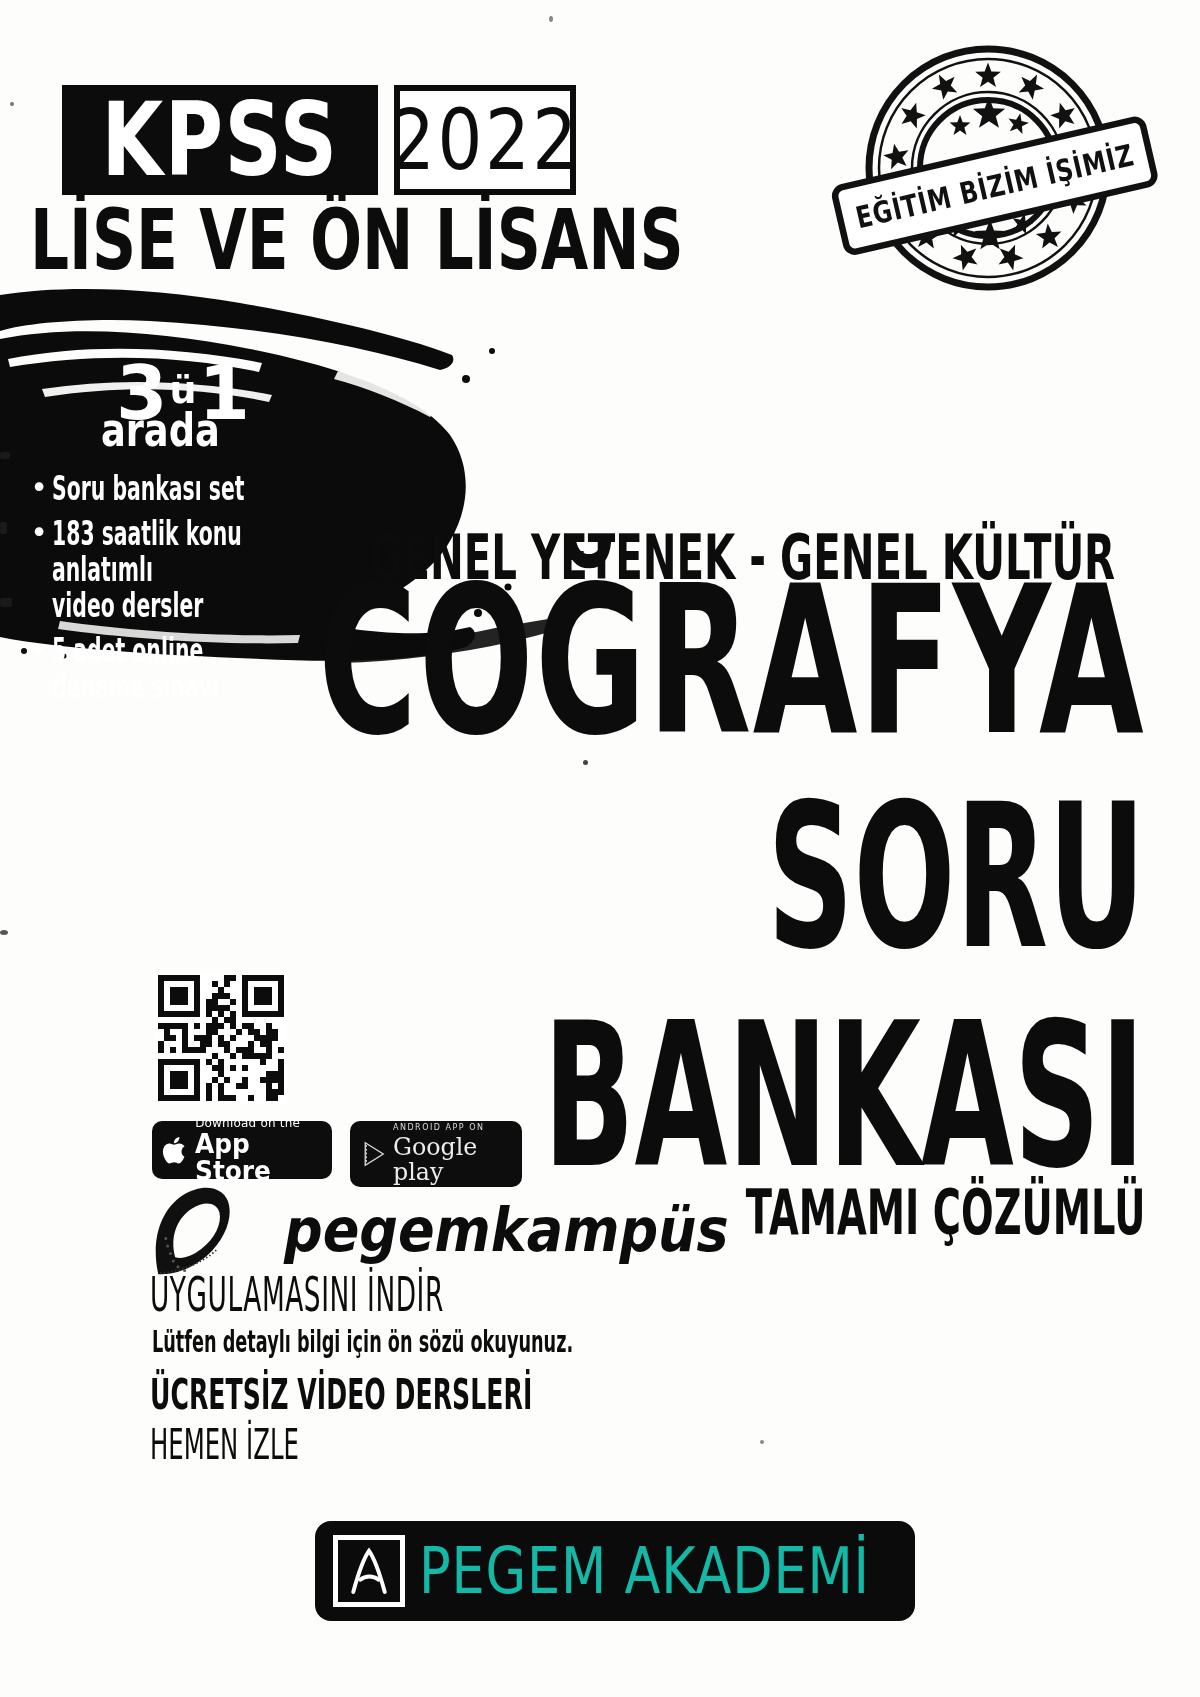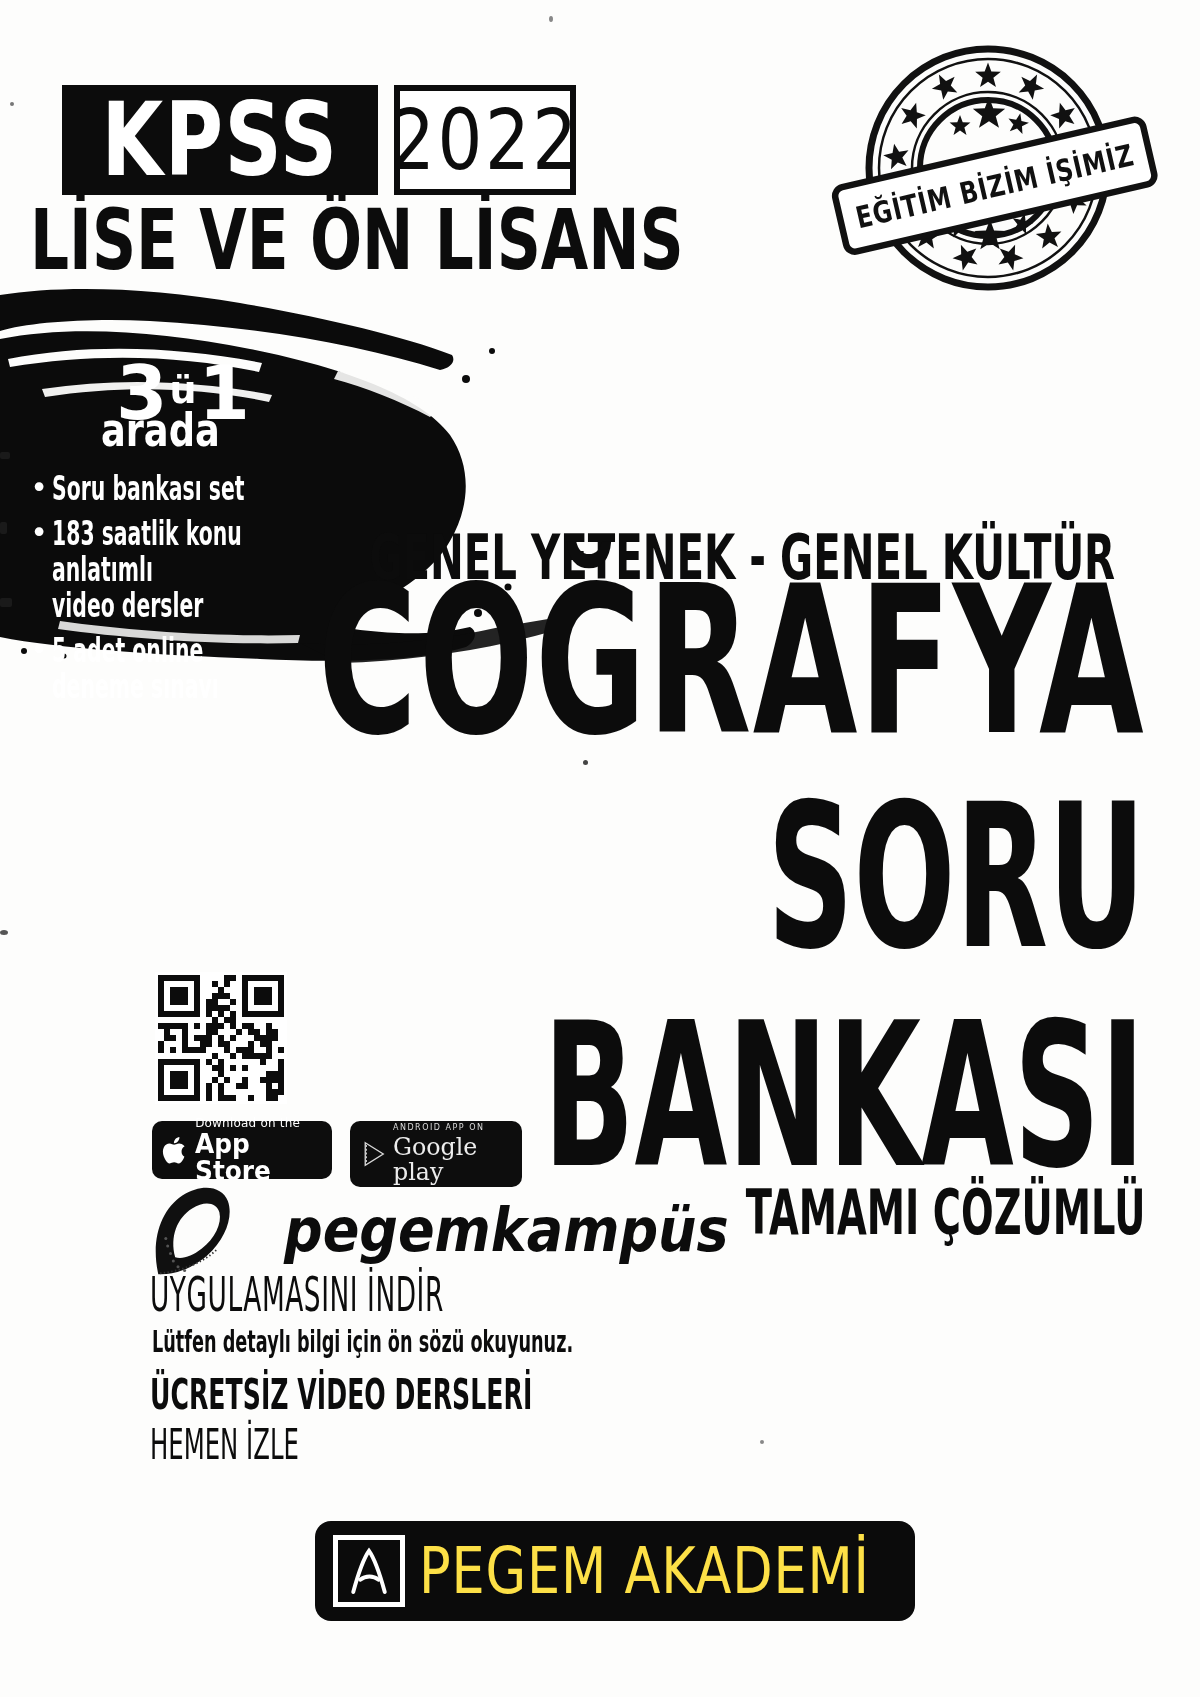--- a/index.html
+++ b/index.html
@@ -68,21 +68,21 @@
   #download-cta{left:150px;top:1270px;font-size:48px;font-weight:400;}
   #download-cta .sx{transform:scaleX(.55);letter-spacing:1px;}
   #preface-note{left:152px;top:1326px;font-size:31px;font-weight:bold;}
   #preface-note .sx{transform:scaleX(.57);}
   #video-cta{left:150px;top:1374px;font-size:42px;font-weight:bold;}
   #video-cta .sx{transform:scaleX(.60);}
   #watch-cta{left:150px;top:1424px;font-size:42px;font-weight:400;}
   #watch-cta .sx{transform:scaleX(.58);}
   
   #publisher{left:315px;top:1521px;width:600px;height:100px;background:#0b0b0b;border-radius:16px;
-    display:flex;align-items:center;box-sizing:border-box;padding:0 18px;color:#fde047;}
+    display:flex;align-items:center;box-sizing:border-box;padding:0 18px;color:#14b8a6;}
   #publisher .logo-sq{width:72px;height:72px;border:5px solid #fff;box-sizing:border-box;
     flex:none;margin-right:14px;display:flex;align-items:center;justify-content:center;}
   #publisher .name{font-size:64px;font-weight:400;transform:scaleX(.82);transform-origin:left center;
     letter-spacing:1px;white-space:nowrap;}
   
   .speck{position:absolute;background:#1a1a1a;border-radius:50%;}
 </style>
 </head>
 <body>
 

